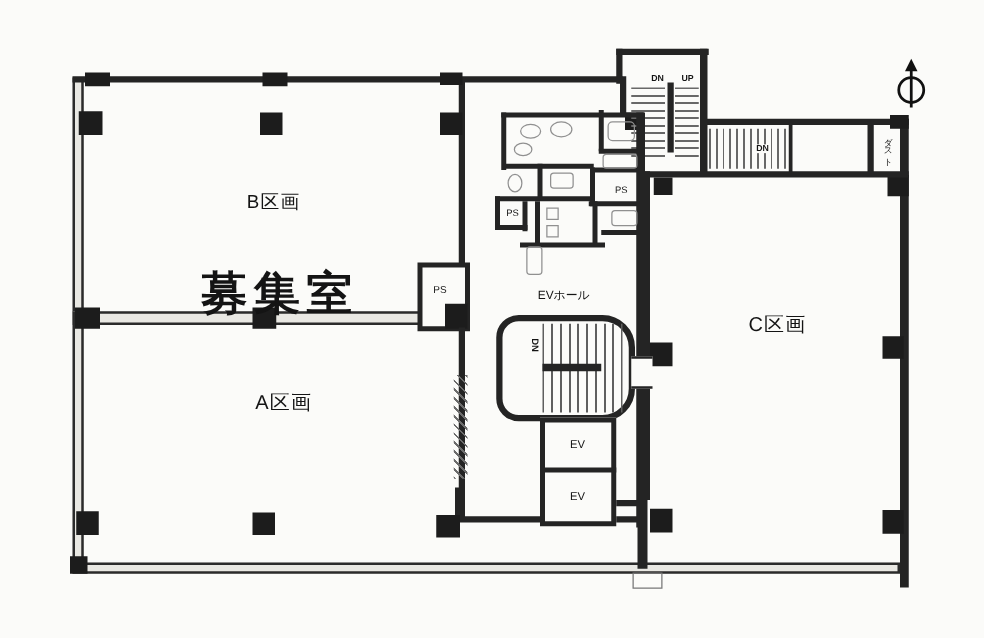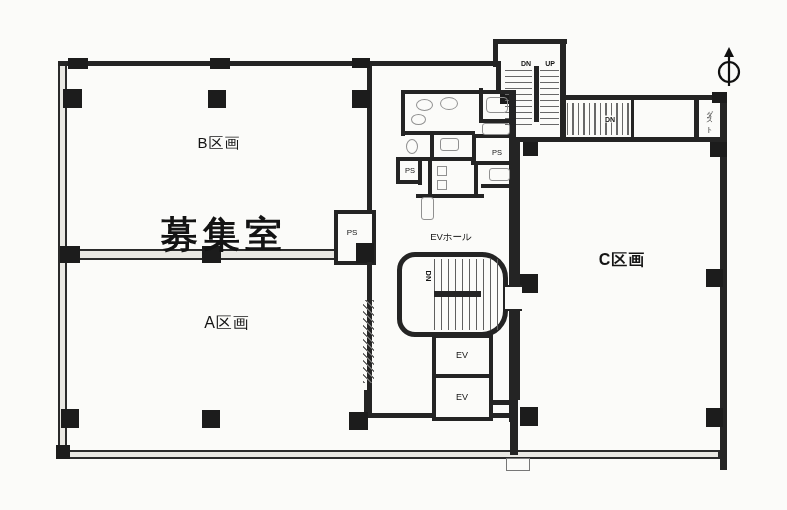--- a/index.html
+++ b/index.html
@@ -151,18 +151,18 @@
 
   <div>
     <div style="position:absolute;left:432px;top:334px;width:61px;height:87px;box-sizing:border-box;border:4px solid #242424;background:#fbfbf9;"></div>
     <div class="w" style="left:432px;top:374px;width:61px;height:4px;"></div>
     <div class="lbl" style="left:462px;top:355px;font-size:9px;">EV</div>
     <div class="lbl" style="left:462px;top:397px;font-size:9px;">EV</div>
   </div>
 
   <div class="fx" style="left:506px;top:458px;width:22px;height:11px;border-color:#777;"></div>
 
-  <div class="lbl sec" style="left:219px;top:143px;">B区画</div>
+  <div class="lbl sec" style="left:219px;top:162px;">B区画</div>
   <div class="lbl big" style="left:224px;top:190px;">募集室</div>
   <div class="lbl sec" style="left:227px;top:323px;font-size:16px;">A区画</div>
-  <div class="lbl sec" style="left:622px;top:260px;font-size:16px;font-weight:bold;">C区画</div>
+  <div class="lbl sec" style="left:622px;top:260px;font-size:16px;">C区画</div>
 
 </div>
 
 </body></html>

